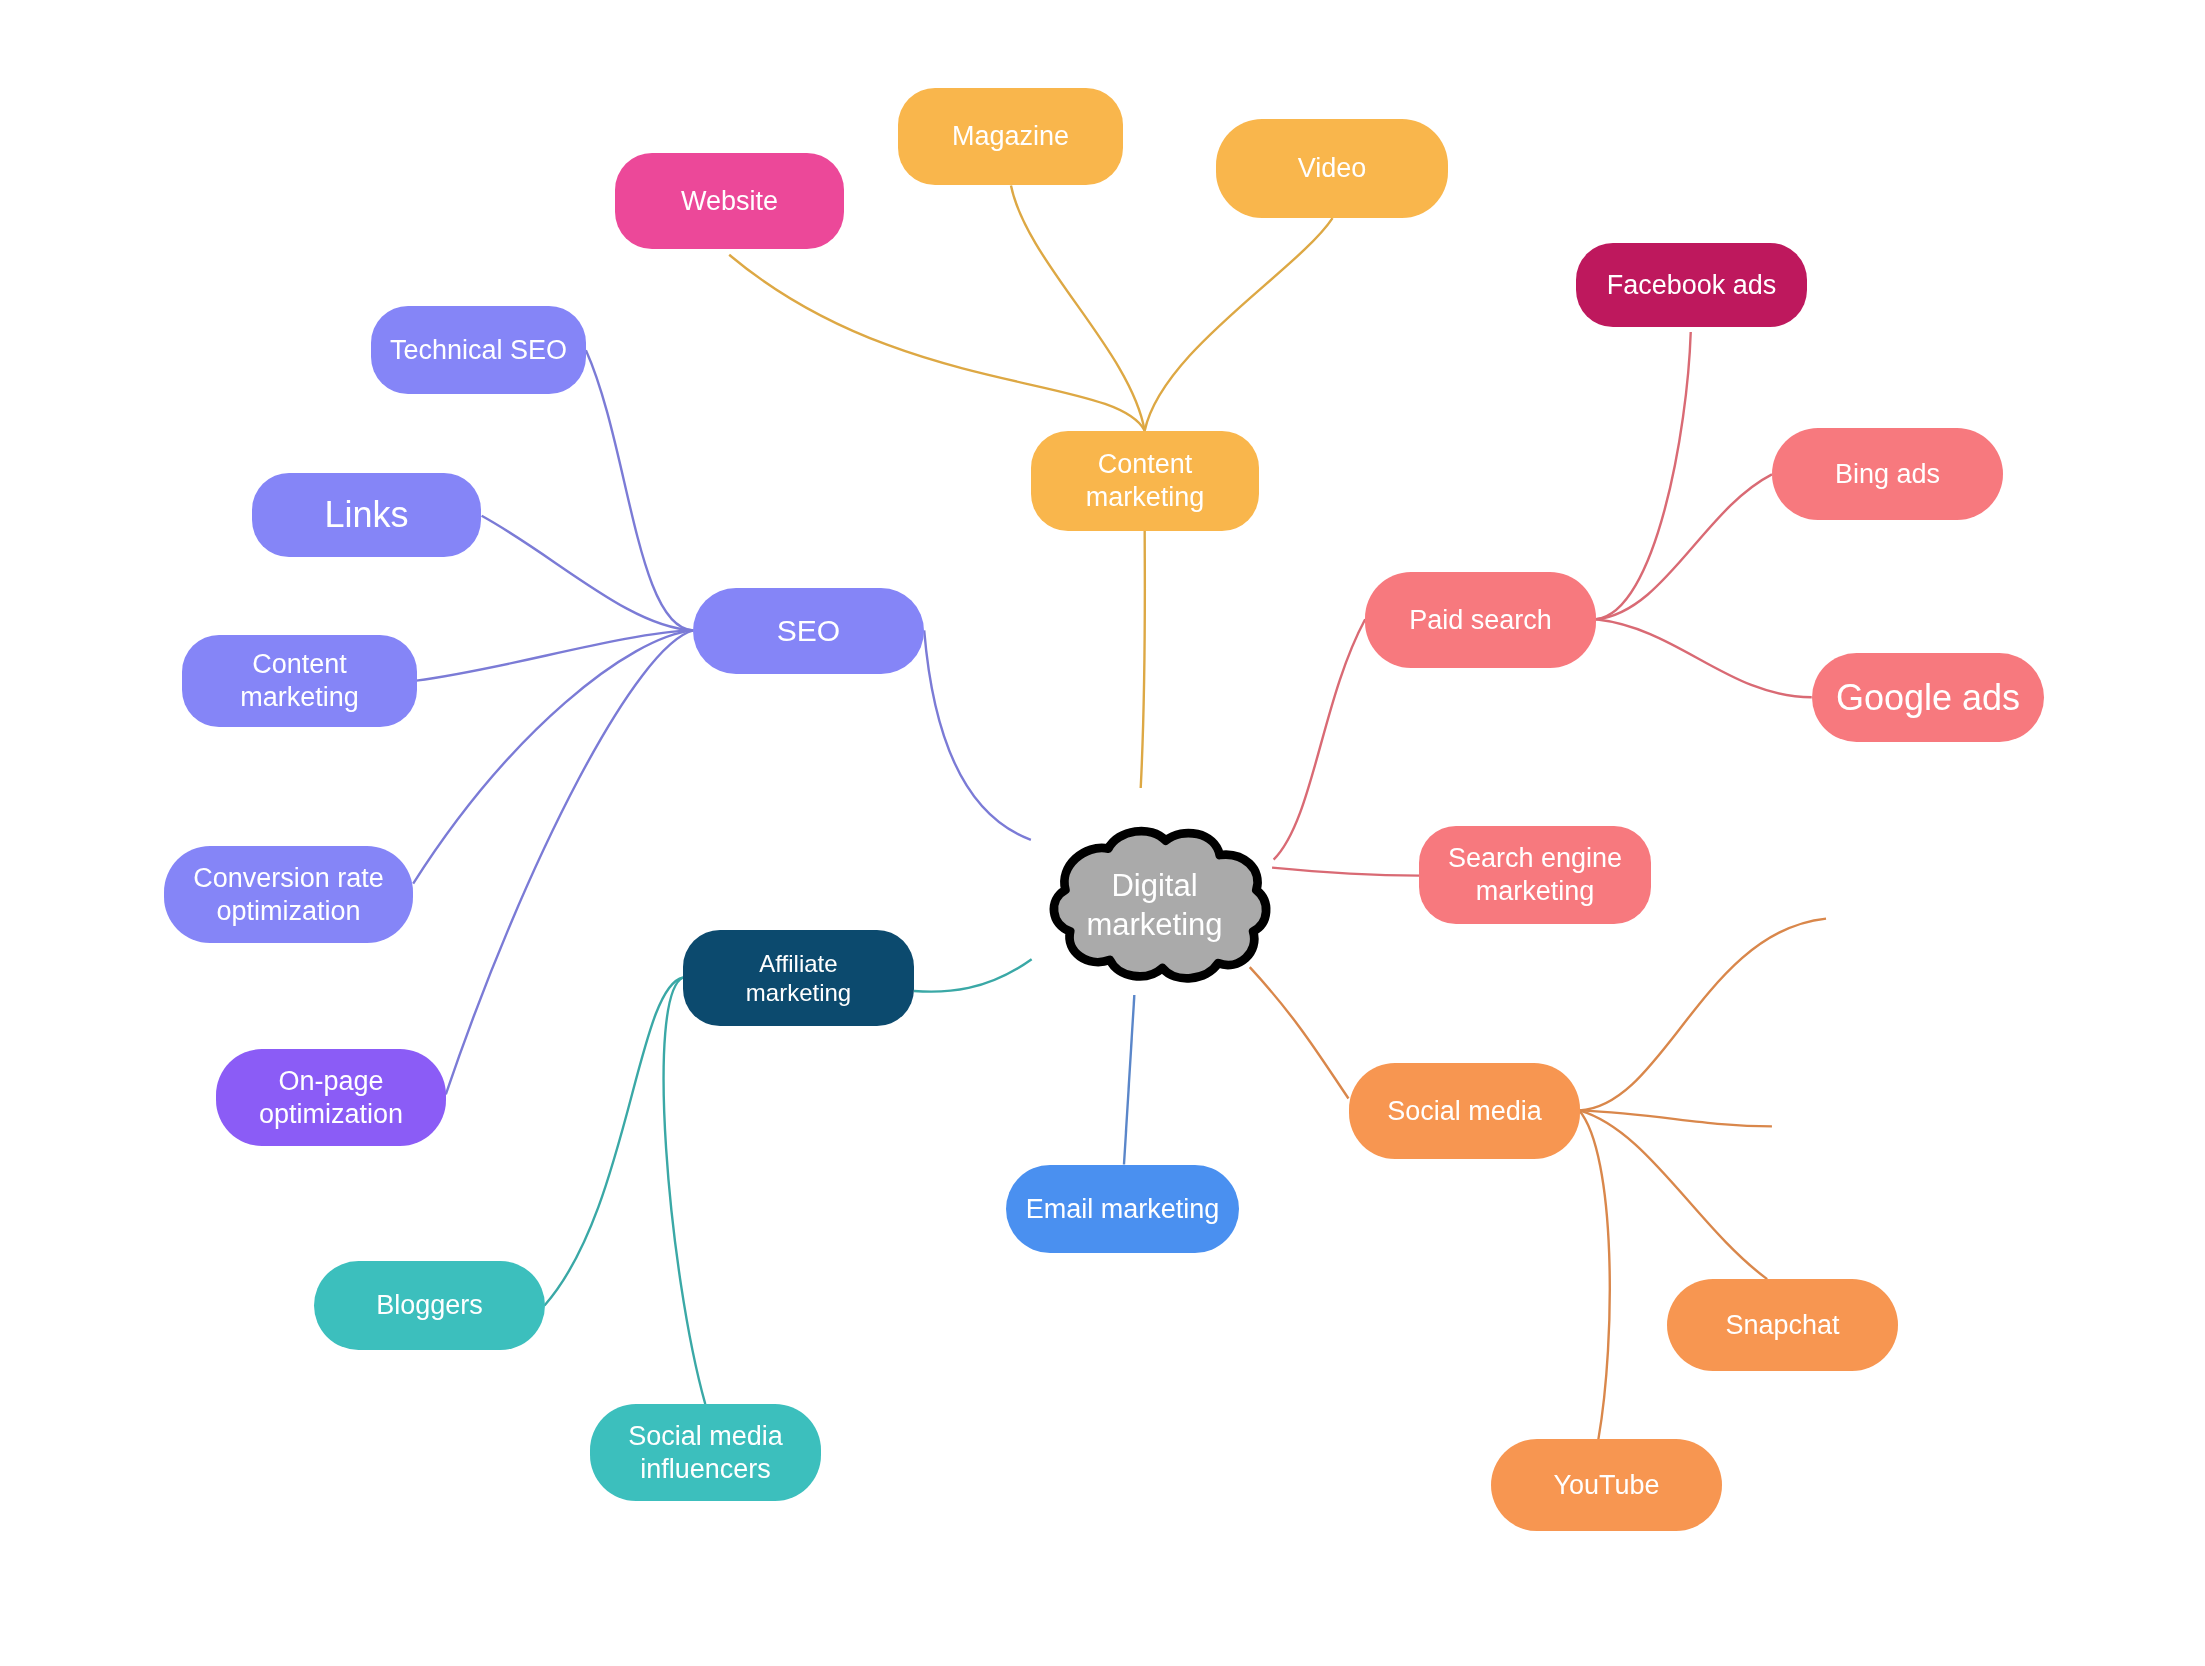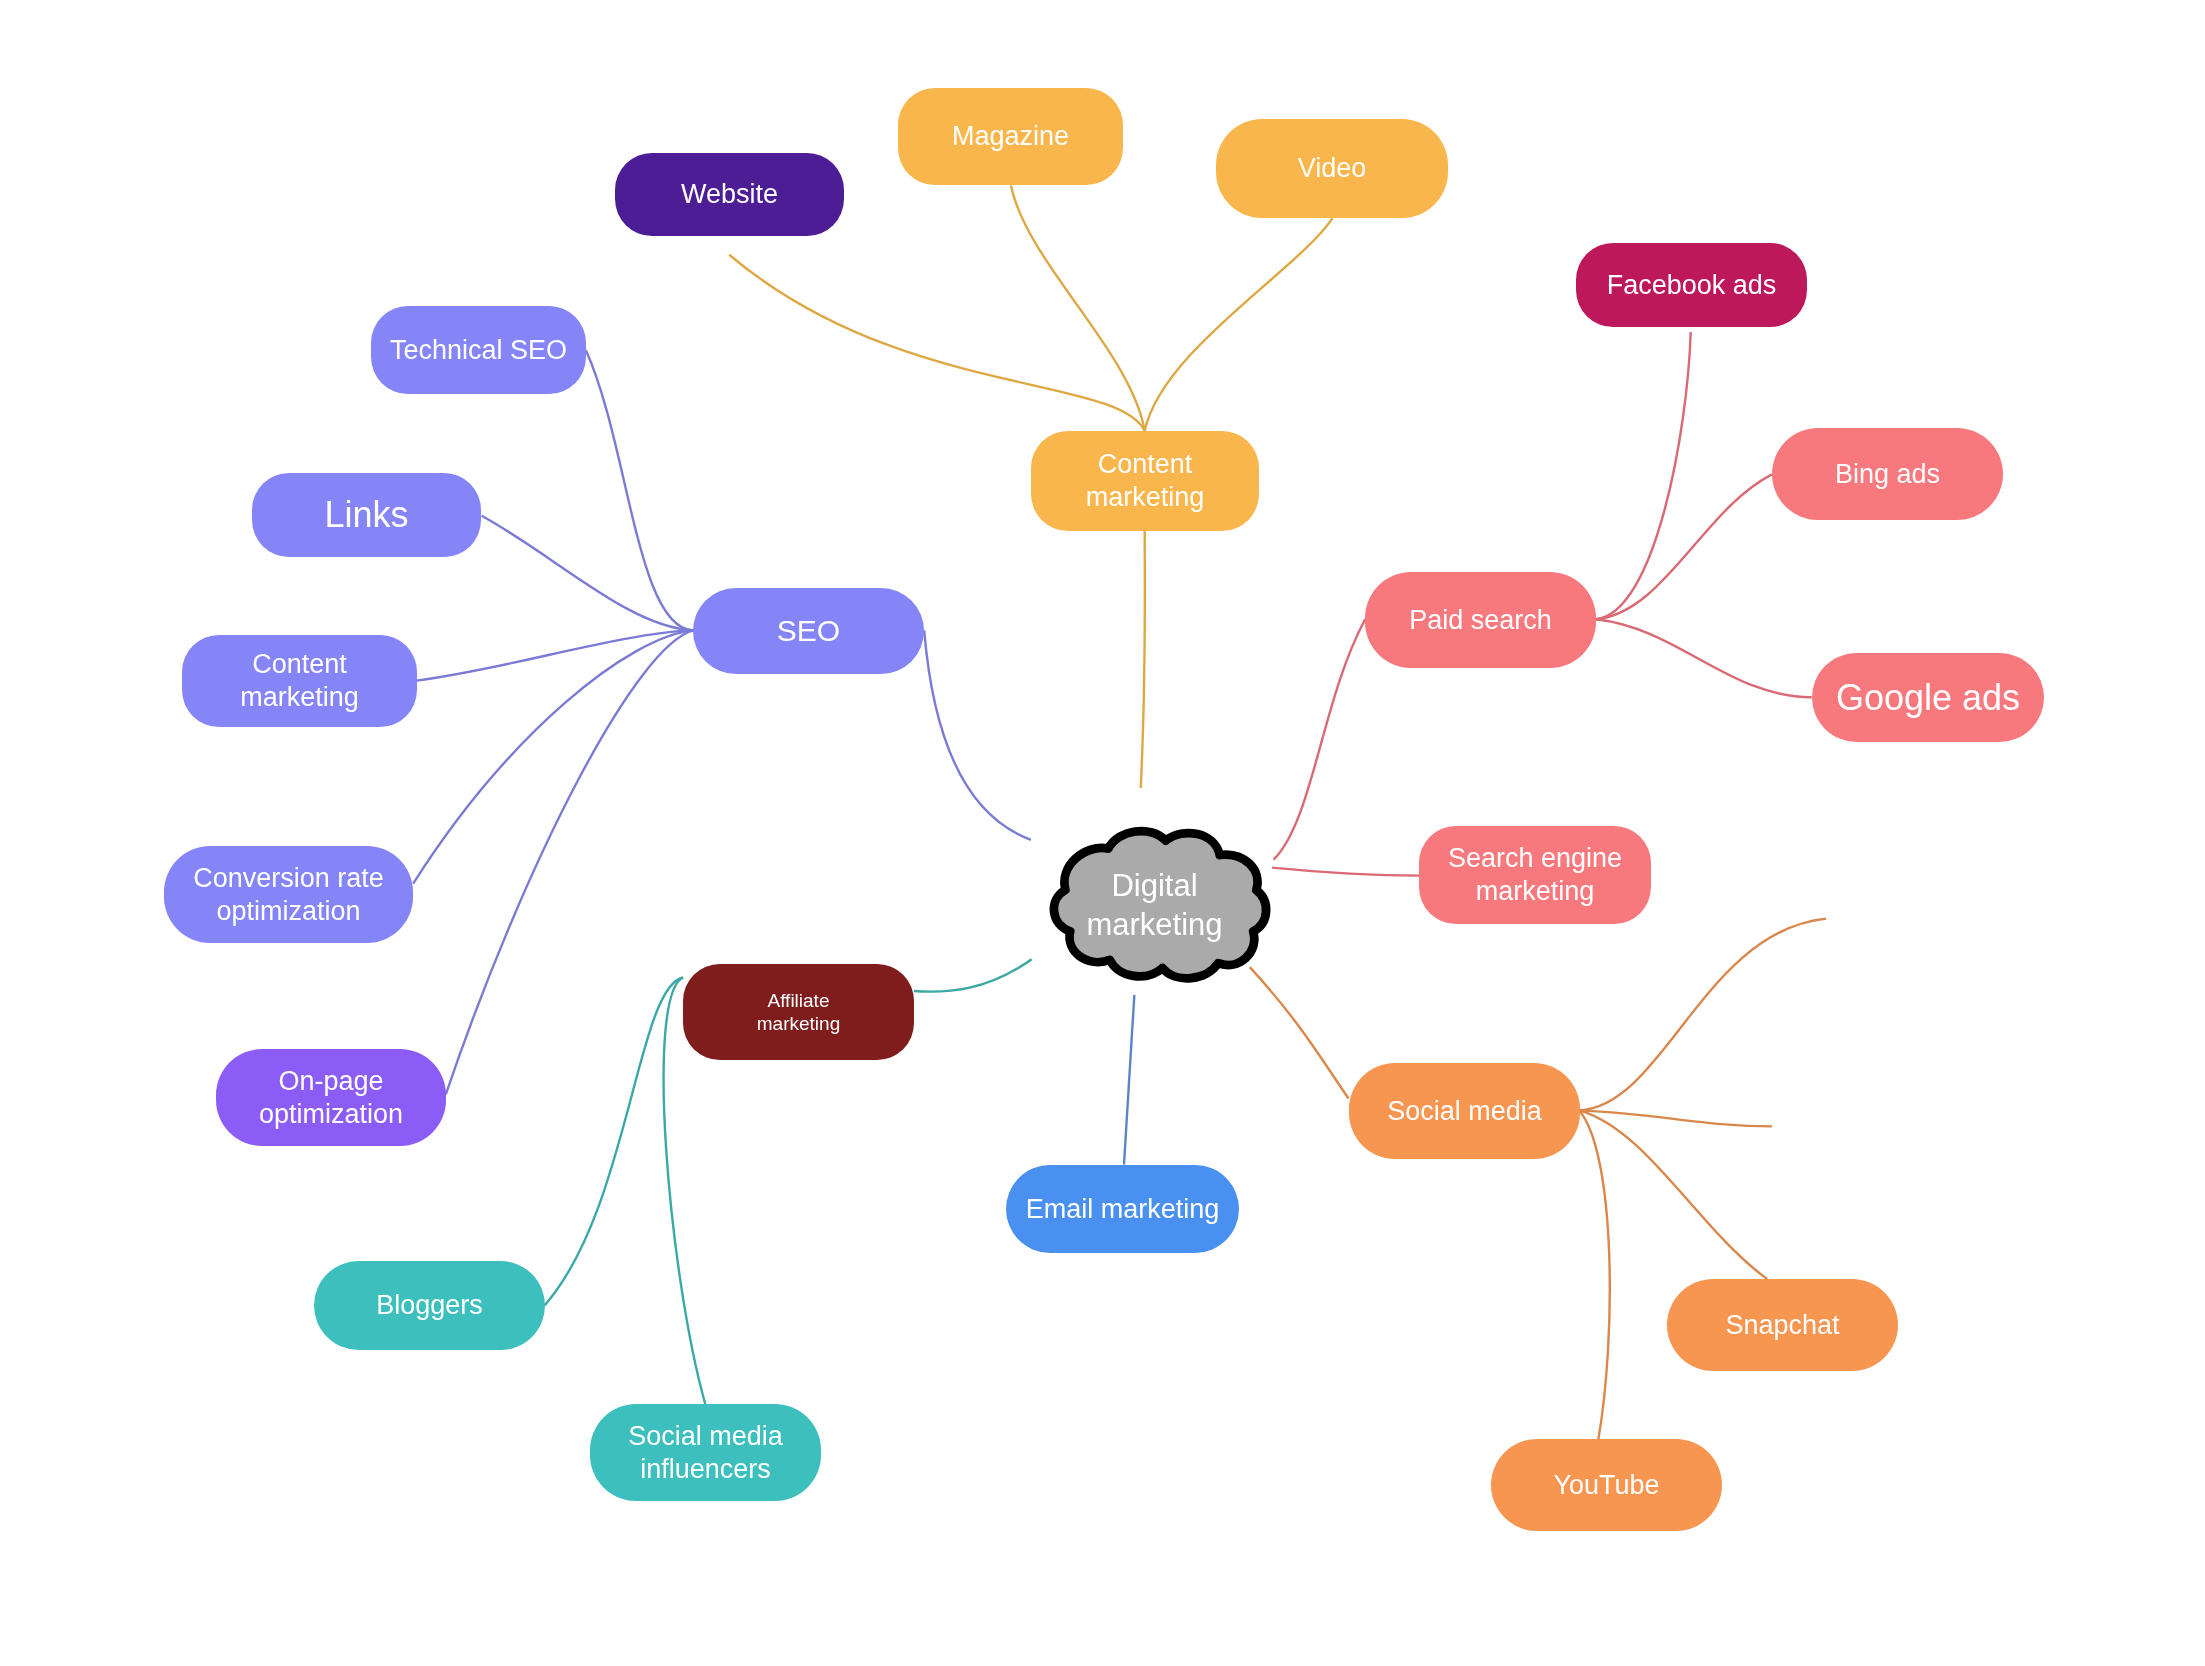--- a/index.html
+++ b/index.html
@@ -151,21 +151,21 @@
   </div>
   <div class="node pill" style="left:216px; top:1049px; width:230px; height:97px; background:#8b5cf6; font-size:27px;">
     <span>On-page
 optimization</span>
   </div>
 
   <div class="node soft" style="left:1031px; top:431px; width:228px; height:100px; background:#f9b64c; font-size:27px;">
     <span>Content
 marketing</span>
   </div>
-  <div class="node soft" style="left:615px; top:153px; width:229px; height:83px; background:#4c1d95; font-size:27px;">
+  <div class="node soft" style="left:615px; top:153px; width:229px; height:96px; background:#ec4899; font-size:27px;">
     <span>Website</span>
   </div>
   <div class="node soft" style="left:898px; top:88px; width:225px; height:97px; background:#f9b64c; font-size:27px;">
     <span>Magazine</span>
   </div>
   <div class="node pill" style="left:1216px; top:119px; width:232px; height:99px; background:#f9b64c; font-size:27px;">
     <span>Video</span>
   </div>
 
   <div class="node pill" style="left:1365px; top:572px; width:231px; height:96px; background:#f7797e; font-size:27px;">
@@ -193,21 +193,21 @@
     <span>Snapchat</span>
   </div>
   <div class="node pill" style="left:1491px; top:1439px; width:231px; height:92px; background:#f79651; font-size:27px;">
     <span>YouTube</span>
   </div>
 
   <div class="node pill" style="left:1006px; top:1165px; width:233px; height:88px; background:#4a90f0; font-size:27px;">
     <span>Email marketing</span>
   </div>
 
-  <div class="node soft" style="left:683px; top:964px; width:231px; height:96px; background:#7f1d1d; font-size:19px;">
+  <div class="node soft" style="left:683px; top:930px; width:231px; height:96px; background:#0c4a6e; font-size:24px;">
     <span>Affiliate
 marketing</span>
   </div>
   <div class="node pill" style="left:314px; top:1261px; width:231px; height:89px; background:#3cbfbd; font-size:27px;">
     <span>Bloggers</span>
   </div>
   <div class="node pill" style="left:590px; top:1404px; width:231px; height:97px; background:#3cbfbd; font-size:27px;">
     <span>Social media
 influencers</span>
   </div>

